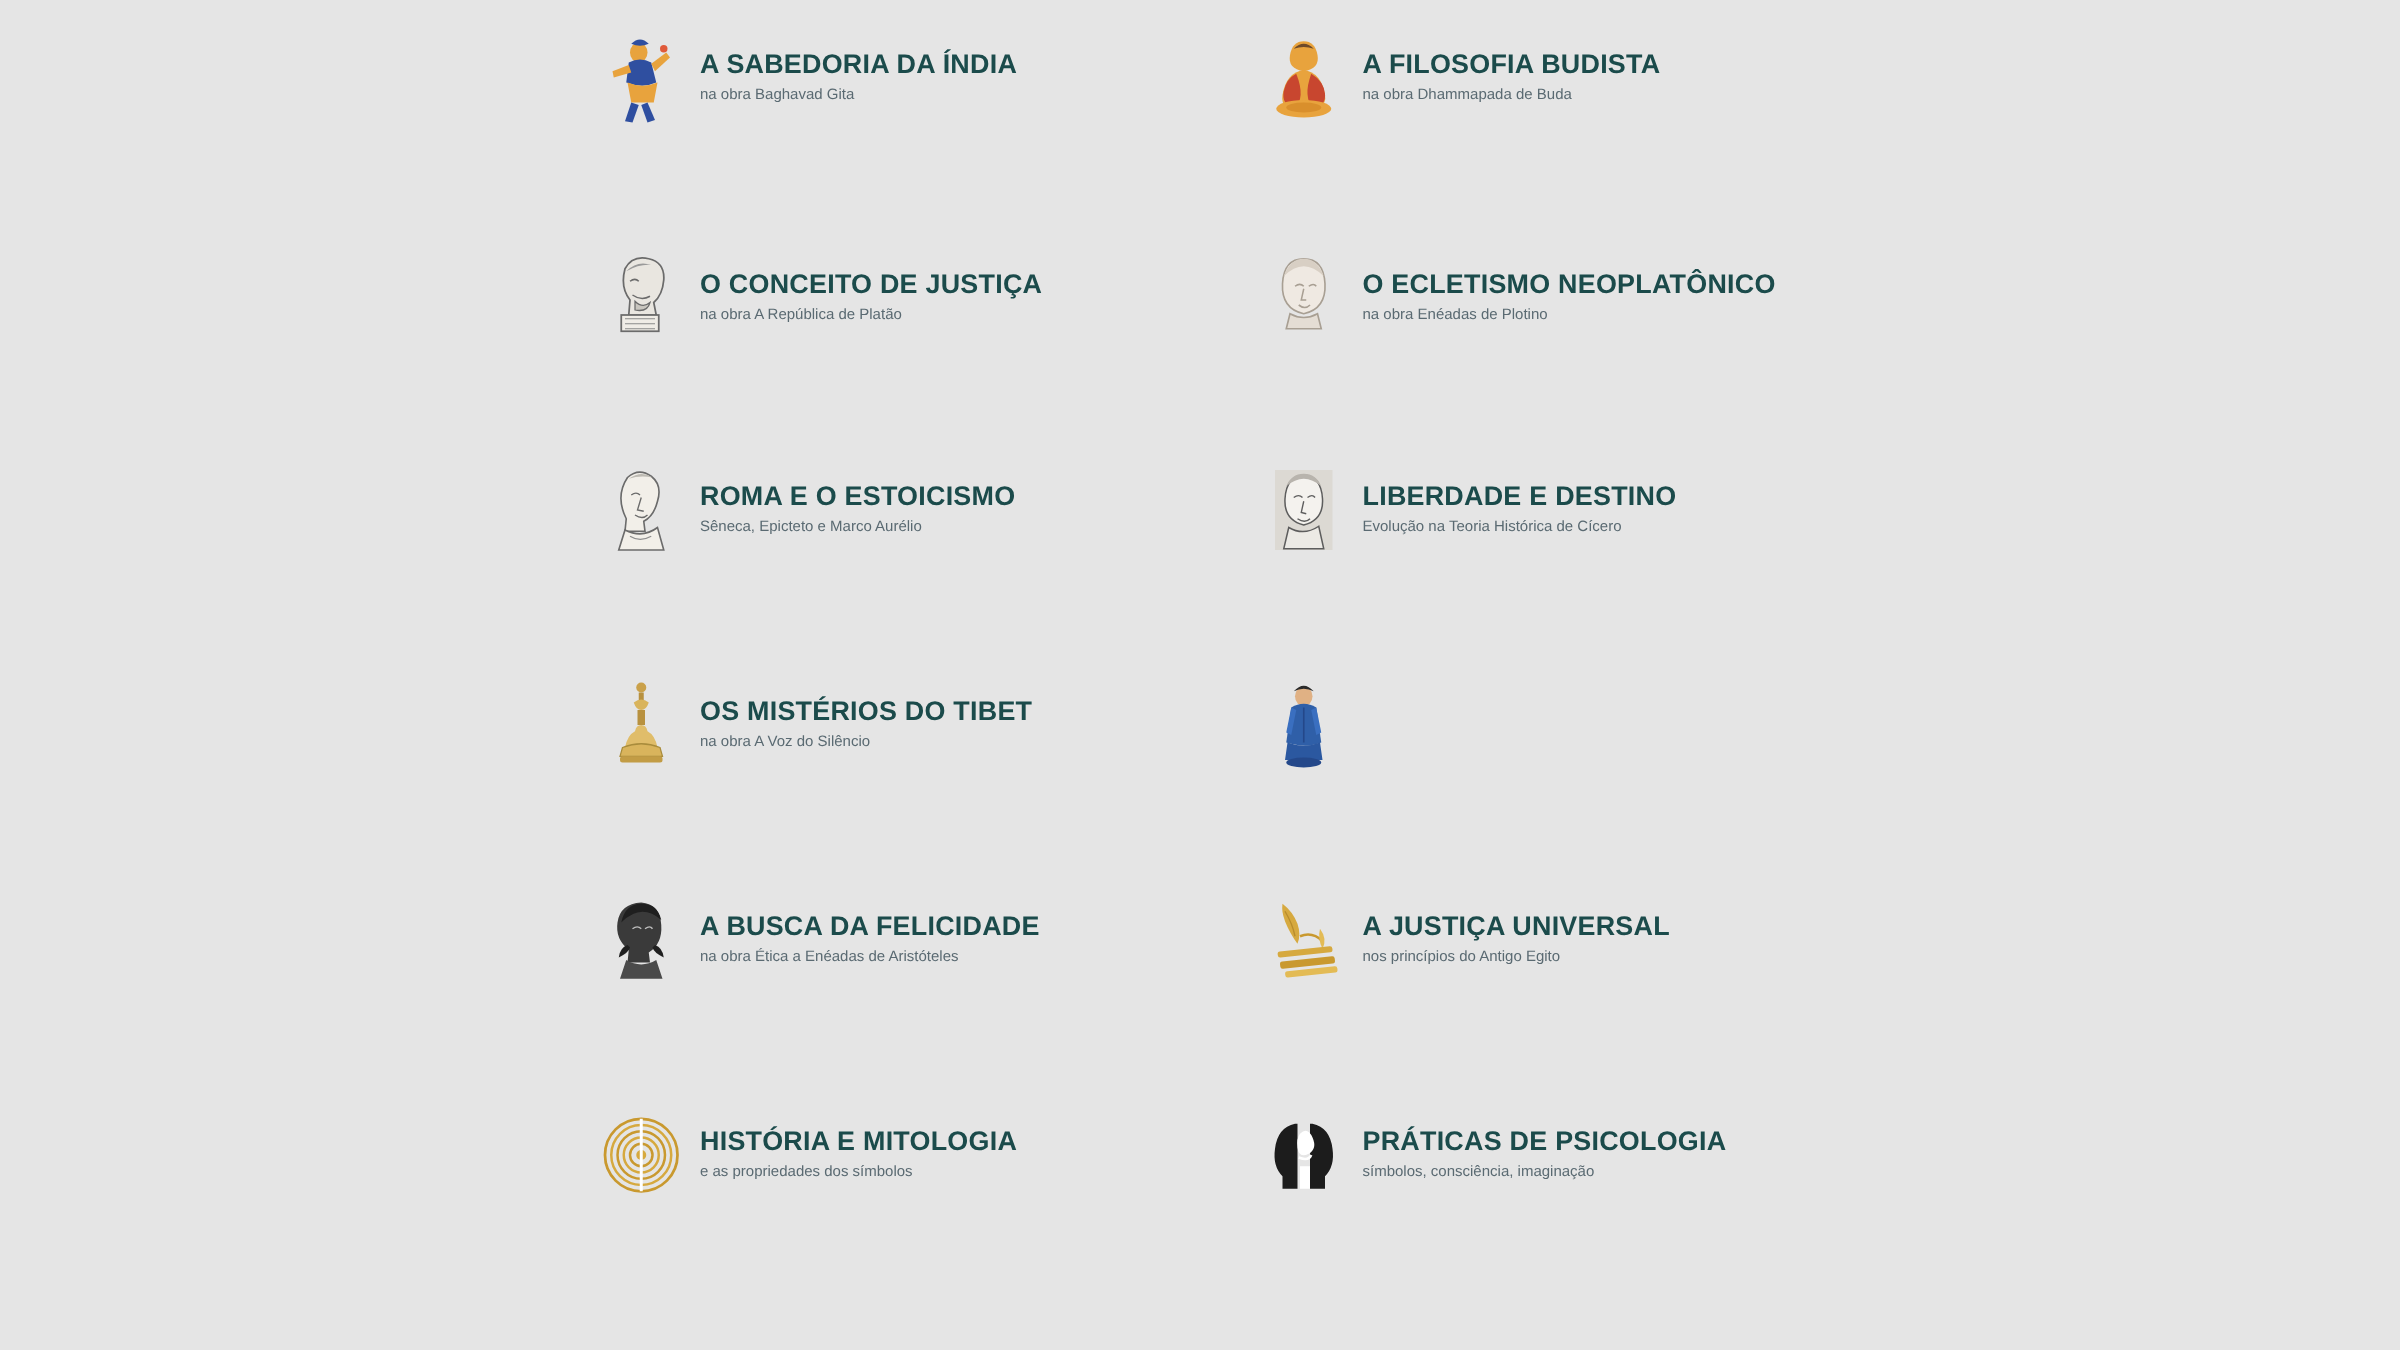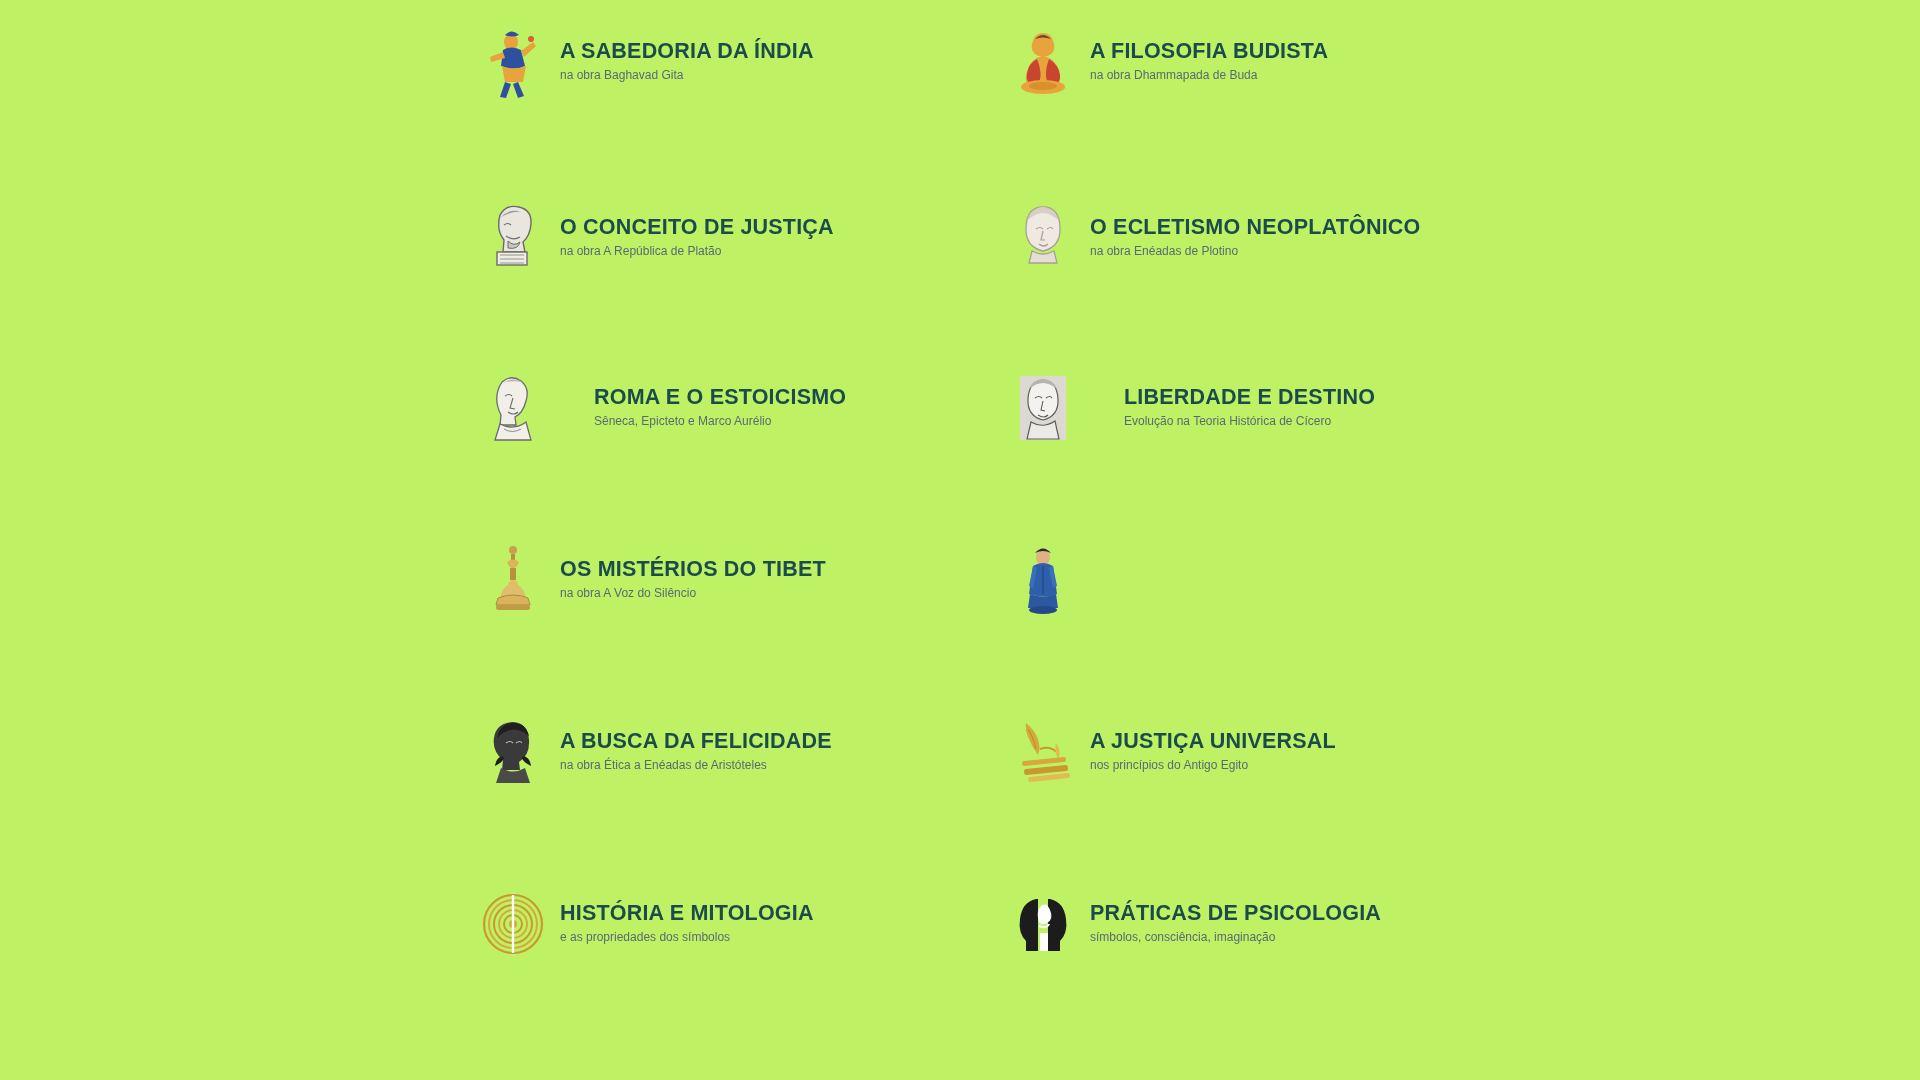--- a/index.html
+++ b/index.html
@@ -9,21 +9,21 @@
     width: 1920px;
     height: 1080px;
     overflow: hidden;
     font-family: "Liberation Sans", sans-serif;
   }
 
   #page {
     position: relative;
     width: 1920px;
     height: 1080px;
-    background: #bef264;
+    background: #e5e5e5;
   }
 
   .grid {
     position: absolute;
     left: 480px;
     top: 28px;
     width: 1000px;
     display: grid;
     grid-template-columns: 530px 430px;
     grid-auto-rows: 172px;
@@ -68,21 +68,21 @@
     font-size: 12px;
     color: #5a6a72;
     line-height: 1.15;
     margin: 0;
     white-space: nowrap;
   }
 
   
   .r1 .text { padding-top: 12px; }
   .r2 .text { padding-top: 16px; }
-  .r3 .text { padding-top: 14px; margin-left: 34px; }
+  .r3 .text { padding-top: 14px; }
   .r4 .text { padding-top: 14px; }
   .r5 .text { padding-top: 14px; }
   .r6 .text { padding-top: 14px; }
 </style>
 </head>
 <body>
 
 <div id="page">
 
   <div class="grid">

